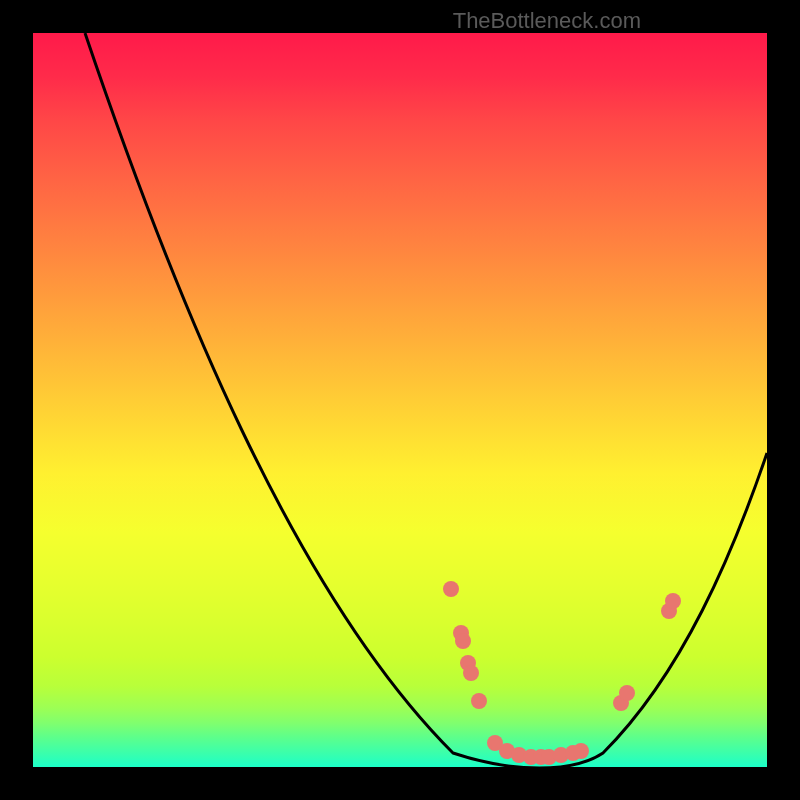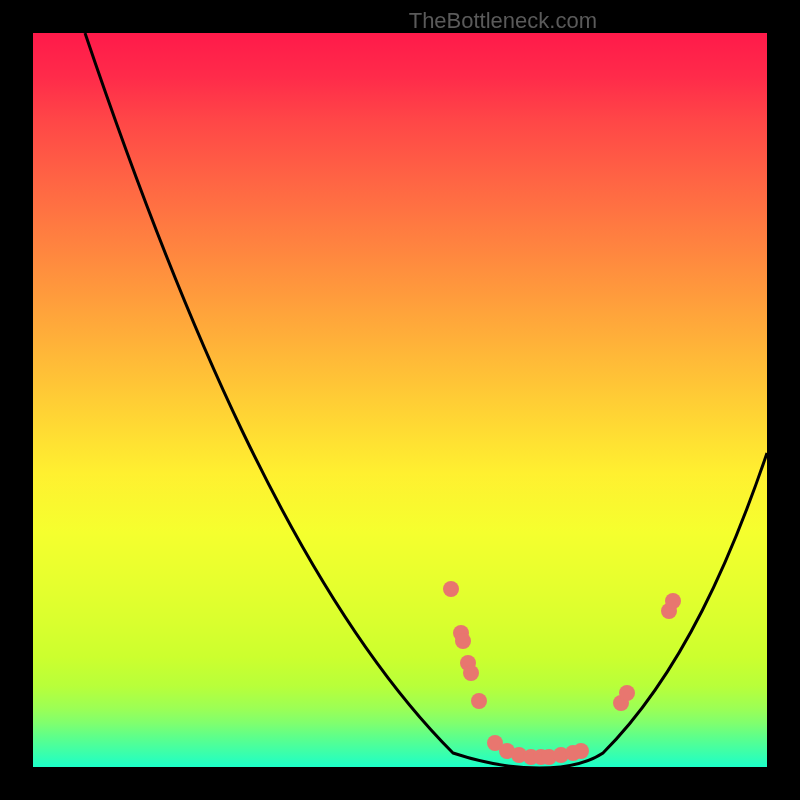--- a/index.html
+++ b/index.html
@@ -9,20 +9,21 @@
     width: 800px;
     height: 800px;
     overflow: hidden;
     font-family: Arial, sans-serif;
   }
   .container {
     position: relative;
     width: 632px;
     height: 800px;
     background: #000;
+    padding-left: 44px;
   }
   .plot-area {
     position: absolute;
     left: 33px;
     top: 33px;
     width: 734px;
     height: 734px;
     background: linear-gradient(to bottom,
       #ff1a4a 0%,
       #ff2b4a 6%,

